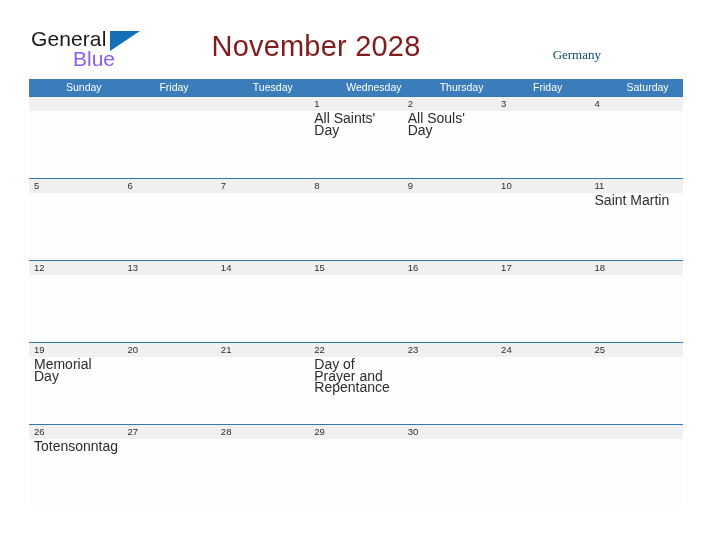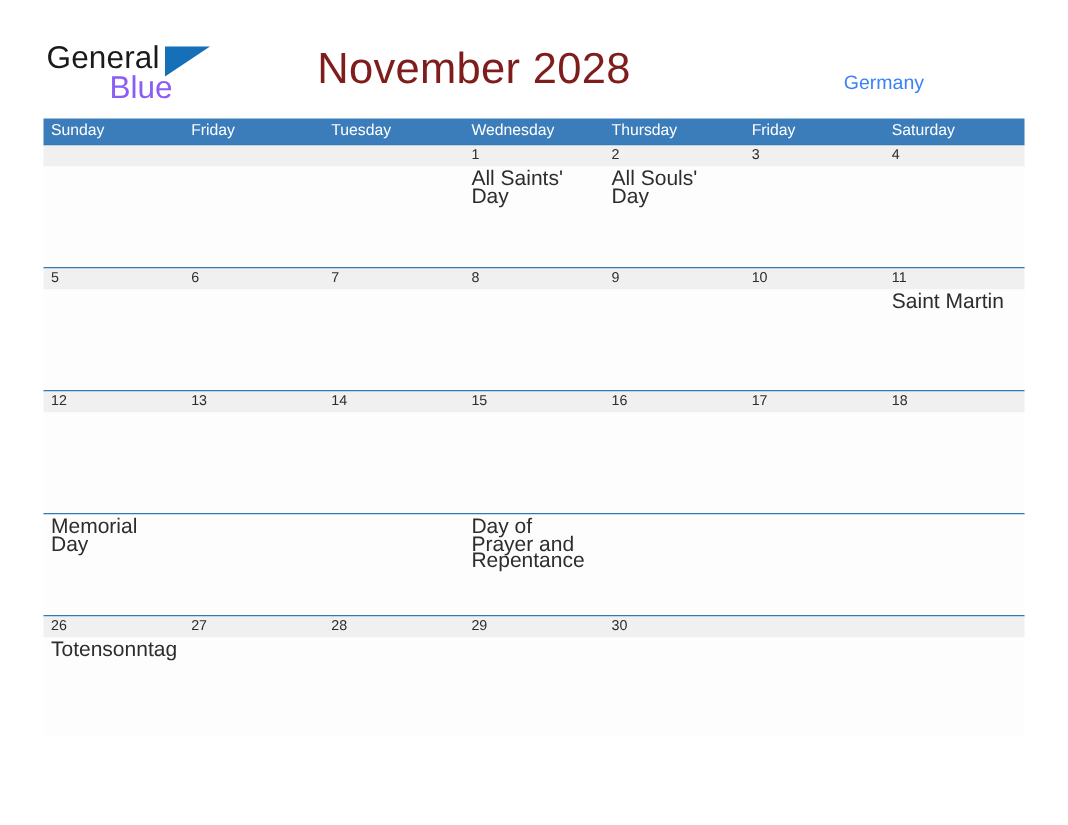--- a/index.html
+++ b/index.html
@@ -72,24 +72,25 @@
     top: 30px;
     text-align: center;
     font-size: 29px;
     font-weight: normal;
     color: #7f1d1d;
     letter-spacing: .2px;
   }
 
   .region {
     position: absolute;
-    right: 16px;
+    right: 31px;
     top: 47px;
     font-size: 13px;
-    color: #3b82f6;
+    color: #0c4a6e;
+    font-family: Liberation Serif, serif;
   }
 
   
   .calendar {
     position: absolute;
     left: 29px;
     top: 79px;
     width: 654px;
   }
 
@@ -99,20 +100,21 @@
     height: 17px;
   }
   .weekday {
     flex: 1 1 0;
     color: #ffffff;
     font-size: 10.5px;
     line-height: 17px;
     padding-left: 5px;
     white-space: nowrap;
     overflow: hidden;
+    margin-left: 32px;
   }
 
   .week-row {
     position: relative;
     border-top: 1.4px solid #2f79b5;
   }
   .week-row:first-of-type { border-top: none; }
 
   .date-band {
     display: flex;
@@ -277,20 +279,29 @@
         <div class="event-cell">
             <span class="event-text"></span>
           </div>
         <div class="event-cell">
             <span class="event-text"></span>
           </div>
       </div>
     </div>
 
     <div class="week-row">
+      <div class="date-band">
+        <div class="date-cell">19</div>
+        <div class="date-cell">20</div>
+        <div class="date-cell">21</div>
+        <div class="date-cell">22</div>
+        <div class="date-cell">23</div>
+        <div class="date-cell">24</div>
+        <div class="date-cell">25</div>
+      </div>
       <div class="event-band">
         <div class="event-cell">
             <span class="event-text">Memorial Day</span>
           </div>
         <div class="event-cell">
             <span class="event-text"></span>
           </div>
         <div class="event-cell">
             <span class="event-text"></span>
           </div>

